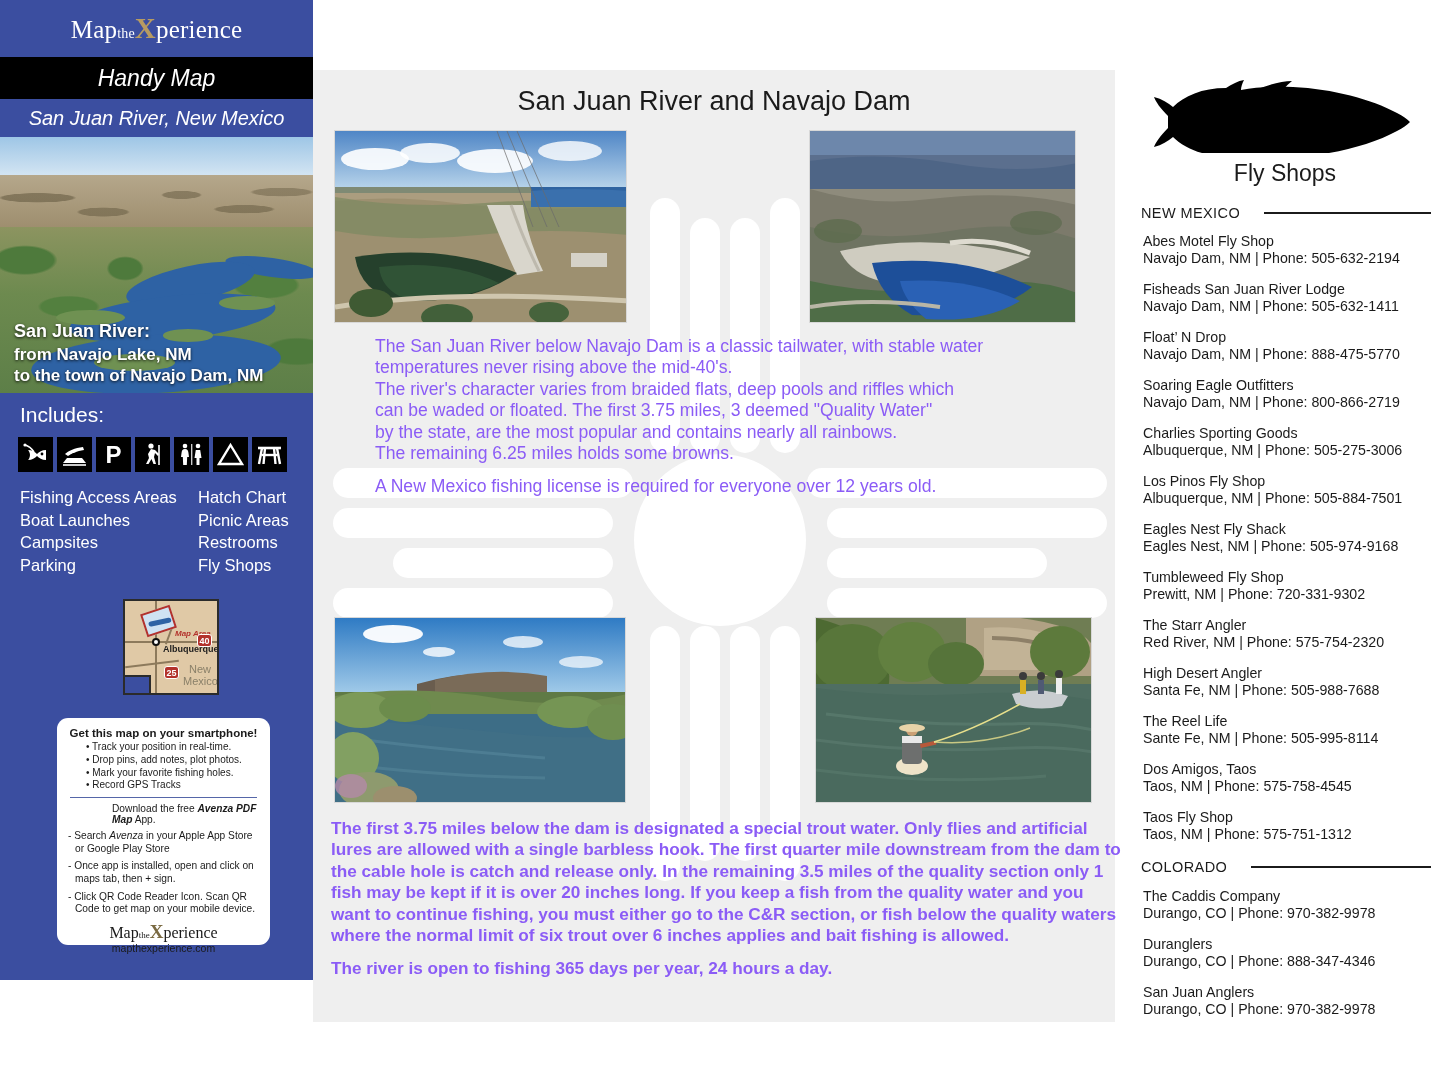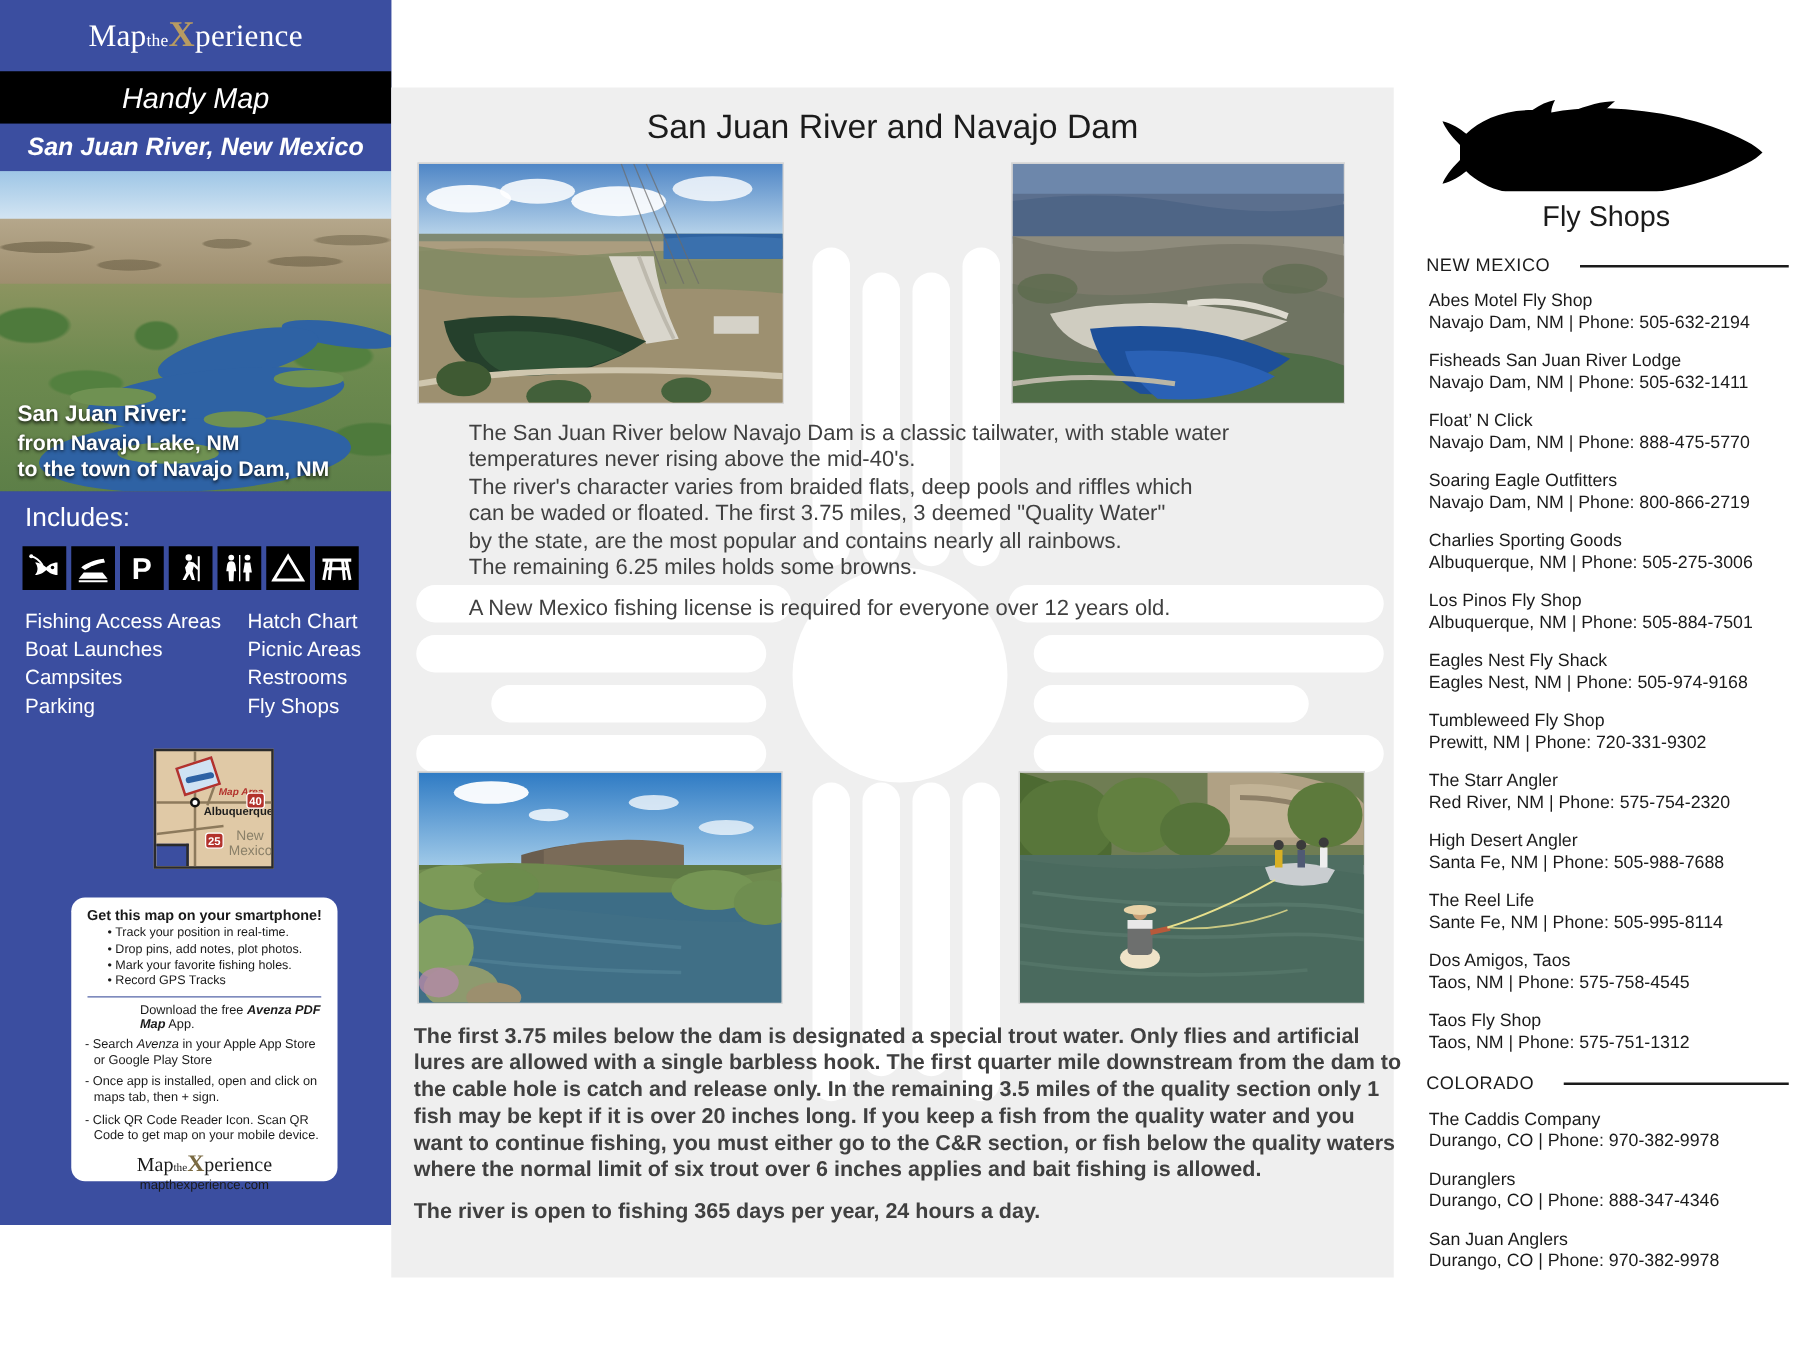--- a/index.html
+++ b/index.html
@@ -50,21 +50,21 @@
     color: #ffffff; font-style: italic; font-size: 23px;
     font-family: "Liberation Sans", sans-serif;
   }
   .title-bar {
     position: absolute; left: 0; top: 99px;
     width: 313px; height: 38px;
     background: #3b4ea0;
     display: flex; align-items: center; justify-content: center;
   }
   .title-bar span {
-    color: #ffffff; font-style: italic; font-weight: bold; font-size: 20px;
+    color: #ffffff; font-style: italic; font-weight: normal; font-size: 20px;
   }
 
   
   .hero {
     position: absolute; left: 0; top: 137px;
     width: 313px; height: 256px;
     overflow: hidden;
     background: linear-gradient(to bottom, #a7cbe8 0%, #cfe0ef 14%, #b7ab8c 17%, #9c8f72 33%, #7d8c5c 44%, #6f8a57 56%, #5a7f4e 75%, #4d7348 100%);
   }
   .hero-sky { position:absolute; left:0; top:0; width:100%; height:17%;
@@ -207,21 +207,21 @@
     border: 1px solid #d8d8d8;
     overflow: hidden;
   }
   #photo-dam   { left: 334px; top: 130px; width: 293px; height: 193px; }
   #photo-lake  { left: 809px; top: 130px; width: 267px; height: 193px; }
   #photo-river { left: 334px; top: 617px; width: 292px; height: 186px; }
   #photo-angler{ left: 815px; top: 617px; width: 277px; height: 186px; }
 
   .body-text {
     position: absolute;
-    color: #404040;
+    color: #8b5cf6;
     font-size: 17.6px;
     line-height: 21.4px;
   }
   #text-top { left: 375px; top: 336px; width: 700px; }
   #text-bottom { left: 331px; top: 818px; width: 795px; font-size: 17.2px;
     line-height: 21.4px; font-weight: bold; }
   .gap { display:block; height: 12px; }
   .fish-wrap { position: absolute; left: 1150px; top: 78px; width: 270px; height: 75px; }
   .flyshops-h {
     position: absolute; left: 1125px; top: 160px; width: 320px;
@@ -574,21 +574,21 @@
 
   <div class="shop" style="top:233px">
     <span class="nm">Abes Motel Fly Shop</span>
     <span class="loc">Navajo Dam, NM | Phone: 505-632-2194</span>
   </div>
   <div class="shop" style="top:281px">
     <span class="nm">Fisheads San Juan River Lodge</span>
     <span class="loc">Navajo Dam, NM | Phone: 505-632-1411</span>
   </div>
   <div class="shop" style="top:329px">
-    <span class="nm">Float’ N Click</span>
+    <span class="nm">Float’ N Drop</span>
     <span class="loc">Navajo Dam, NM | Phone: 888-475-5770</span>
   </div>
   <div class="shop" style="top:377px">
     <span class="nm">Soaring Eagle Outfitters</span>
     <span class="loc">Navajo Dam, NM | Phone: 800-866-2719</span>
   </div>
   <div class="shop" style="top:425px">
     <span class="nm">Charlies Sporting Goods</span>
     <span class="loc">Albuquerque, NM | Phone: 505-275-3006</span>
   </div>

